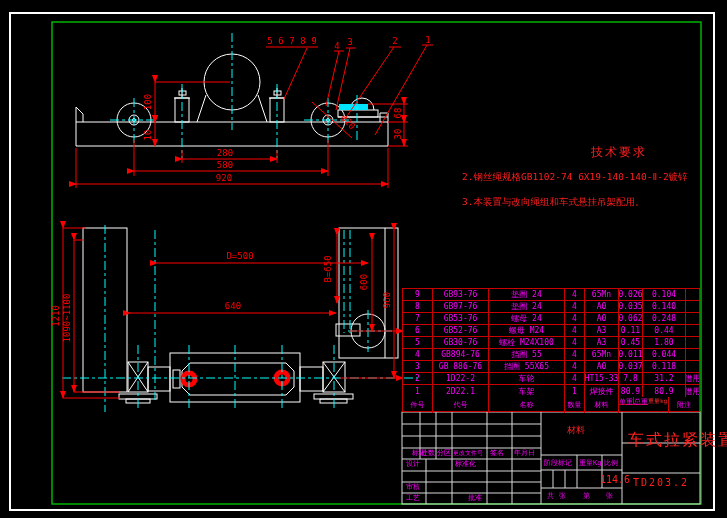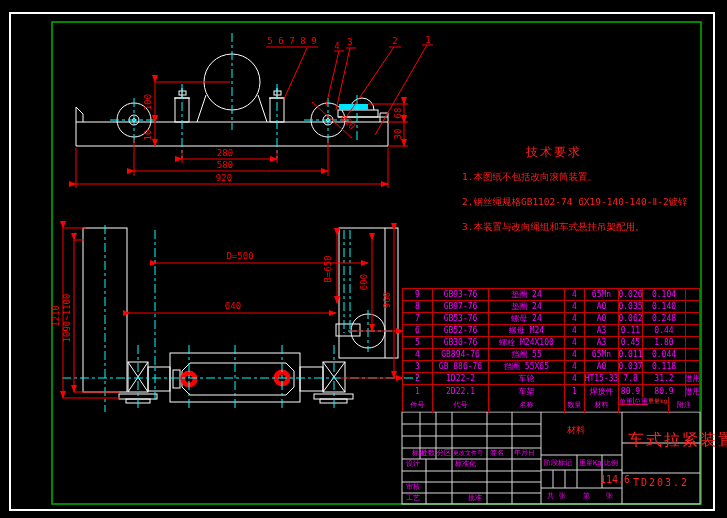--- a/index.html
+++ b/index.html
@@ -3,21 +3,21 @@
 <meta charset="utf-8">
 <style>
   html,body{margin:0;padding:0;background:#000;}
   .canvas{position:relative;width:727px;height:518px;background:#000;overflow:hidden;
           font-family:"DejaVu Sans Mono","Liberation Sans",sans-serif;}
   svg{position:absolute;left:0;top:0;}
   svg text{font-family:"DejaVu Sans Mono","Liberation Sans",sans-serif;}
   .ovl{position:absolute;white-space:nowrap;line-height:1;}
   
   .tech{position:absolute;left:462px;top:144px;width:250px;color:#ff1f1f;}
-  .tech .t-title{font-size:12px;letter-spacing:2px;margin-left:64px;margin-bottom:10px;}
+  .tech .t-title{font-size:12px;letter-spacing:2px;margin-left:64px;margin-bottom:10px;text-align:center;}
   .tech .t-item{font-size:9.5px;margin-bottom:12px;white-space:nowrap;}
   
   .bom{position:absolute;left:402px;top:288px;width:298px;height:124px;
        border:1px solid #c80000;box-sizing:border-box;color:#ff00ff;font-size:8px;}
   .bom-row{display:flex;height:12px;border-bottom:1px solid #c80000;box-sizing:border-box;}
   .bom-row:last-child{border-bottom:none;}
   .bc{border-right:1px solid #c80000;box-sizing:border-box;display:flex;align-items:center;
       justify-content:center;overflow:hidden;white-space:nowrap;height:100%;}
   .bc:last-child{border-right:none;flex:1;}
   .w-no{width:30px;}.w-code{width:56px;}.w-name{width:76px;}.w-qty{width:20px;}
@@ -246,21 +246,20 @@
     <line x1="602" y1="455" x2="602" y2="488"></line>
     <line x1="553" y1="470" x2="553" y2="488"></line>
     <line x1="565" y1="470" x2="565" y2="488"></line>
     <line x1="622" y1="443" x2="700" y2="443"></line>
     <line x1="622" y1="473" x2="700" y2="473"></line>
   </g>
 </svg>
 
 <div class="tech">
   <div class="t-title">技术要求</div>
-  <div class="t-item">1.本图纸不包括改向滚筒装置。</div>
   <div class="t-item">2.钢丝绳规格GB1102-74 6X19-140-140-Ⅱ-2镀锌</div>
   <div class="t-item">3.本装置与改向绳组和车式悬挂吊架配用。</div>
 </div>
 
 <div class="bom">
   <div>
 
   <div class="bom-row">
       <div class="bc w-no">9</div>
       <div class="bc w-code">GB93-76</div>

